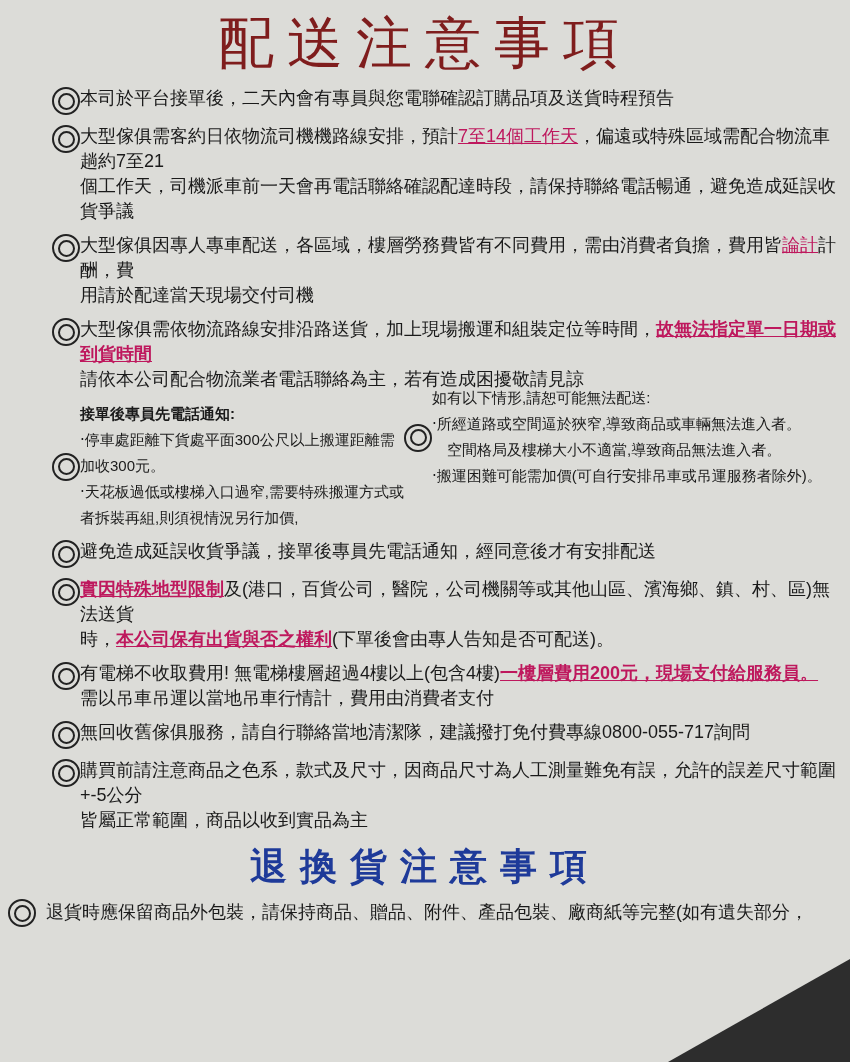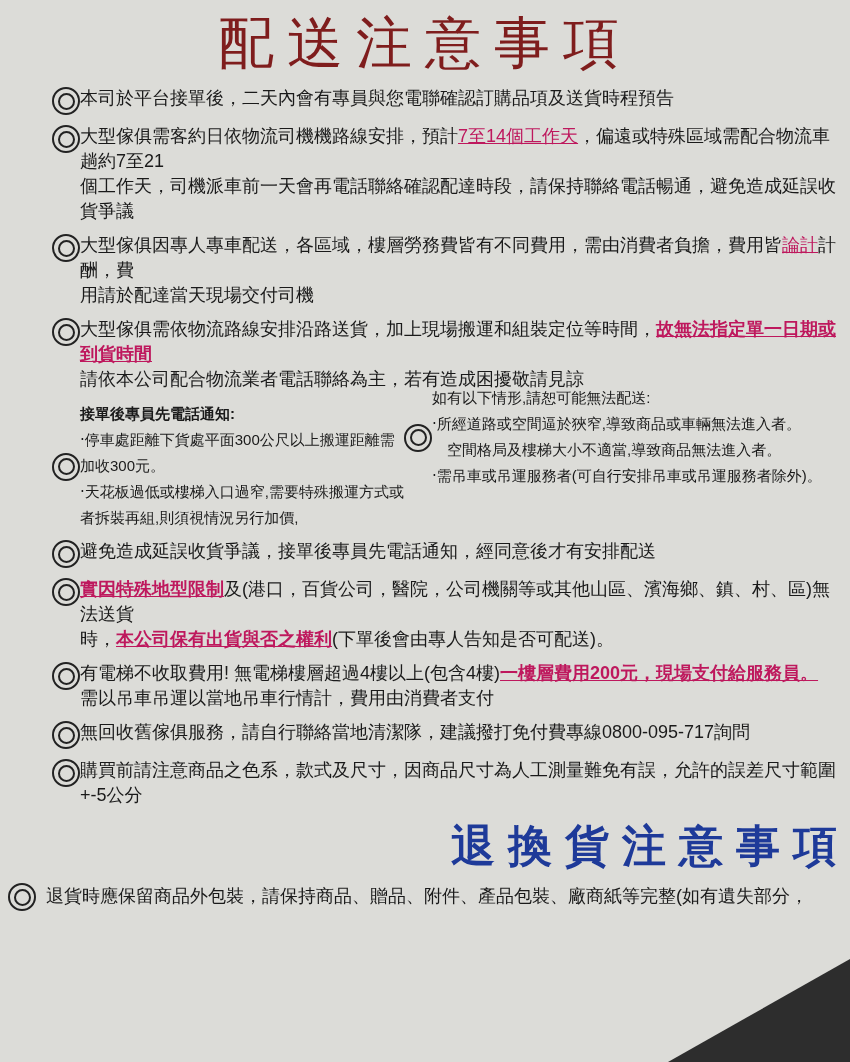--- a/index.html
+++ b/index.html
@@ -12,22 +12,22 @@
     overflow:hidden;
   }
   .t1{
     margin:6px 0 4px;
     text-align:center;
     font-size:56px;font-weight:400;letter-spacing:13px;
     color:#7f1d1d;
   }
   .t2{
     margin:2px 0 6px;
-    text-align:right;
-    font-size:44px;font-weight:700;letter-spacing:13px;
+    text-align:center;
+    font-size:37px;font-weight:700;letter-spacing:13px;
     color:#1e3a99;
   }
   .sec-delivery{padding:0 8px 0 52px;}
   .sec-returns{padding:0 4px 0 8px;}
   .row{display:flex;align-items:flex-start;margin-bottom:9px;}
   .sec-delivery .row{}
   .sec-returns .row{gap:10px;margin-bottom:5px;}
   .bul{
     flex:0 0 auto;
     width:24px;height:24px;
@@ -128,21 +128,21 @@
         </div>
       <div class="col-right">
           <div class="row">
             <span class="bul">
               <i></i>
             </span>
             <div class="txt">
               <div class="line head">如有以下情形,請恕可能無法配送:</div>
               <div class="line sub">‧所經道路或空間逼於狹窄,導致商品或車輛無法進入者。</div>
               <div class="line sub">　空間格局及樓梯大小不適當,導致商品無法進入者。</div>
-              <div class="line sub">‧需吊車或吊運服務者(可自行安排吊車或吊運服務者除外)。</div>
+              <div class="line sub">‧搬運困難可能需加價(可自行安排吊車或吊運服務者除外)。</div>
             </div>
           </div>
         </div>
     </div>
 
     <div>
         <div class="row">
           <span class="bul">
             <i></i>
           </span>
@@ -166,29 +166,30 @@
           <div class="txt">
             <div class="line"><span class="seg">有電梯不收取費用! 無電梯樓層超過4樓以上(包含4樓)</span><span class="seg red b">一樓層費用200元，現場支付給服務員。</span></div>
             <div class="line"><span class="seg">需以吊車吊運以當地吊車行情計，費用由消費者支付</span></div>
           </div>
         </div>
         <div class="row">
           <span class="bul">
             <i></i>
           </span>
           <div class="txt">
-            <div class="line"><span class="seg">無回收舊傢俱服務，請自行聯絡當地清潔隊，建議撥打免付費專線0800-095-717詢問</span></div>
+            <div class="line"><span class="seg">無回收舊傢俱服務，請自行聯絡當地清潔隊，建議撥打免付費專線0800-055-717詢問</span></div>
           </div>
         </div>
         <div class="row">
           <span class="bul">
             <i></i>
           </span>
           <div class="txt">
             <div class="line"><span class="seg">購買前請注意商品之色系，款式及尺寸，因商品尺寸為人工測量難免有誤，允許的誤差尺寸範圍+-5公分</span></div>
+            <div class="line"><span class="seg">皆屬正常範圍，商品以收到實品為主</span></div>
           </div>
         </div>
       </div>
   </div>
 
   <h1 class="t2">退換貨注意事項</h1>
 
   <div class="sec-returns">
     <div>
         <div class="row">

